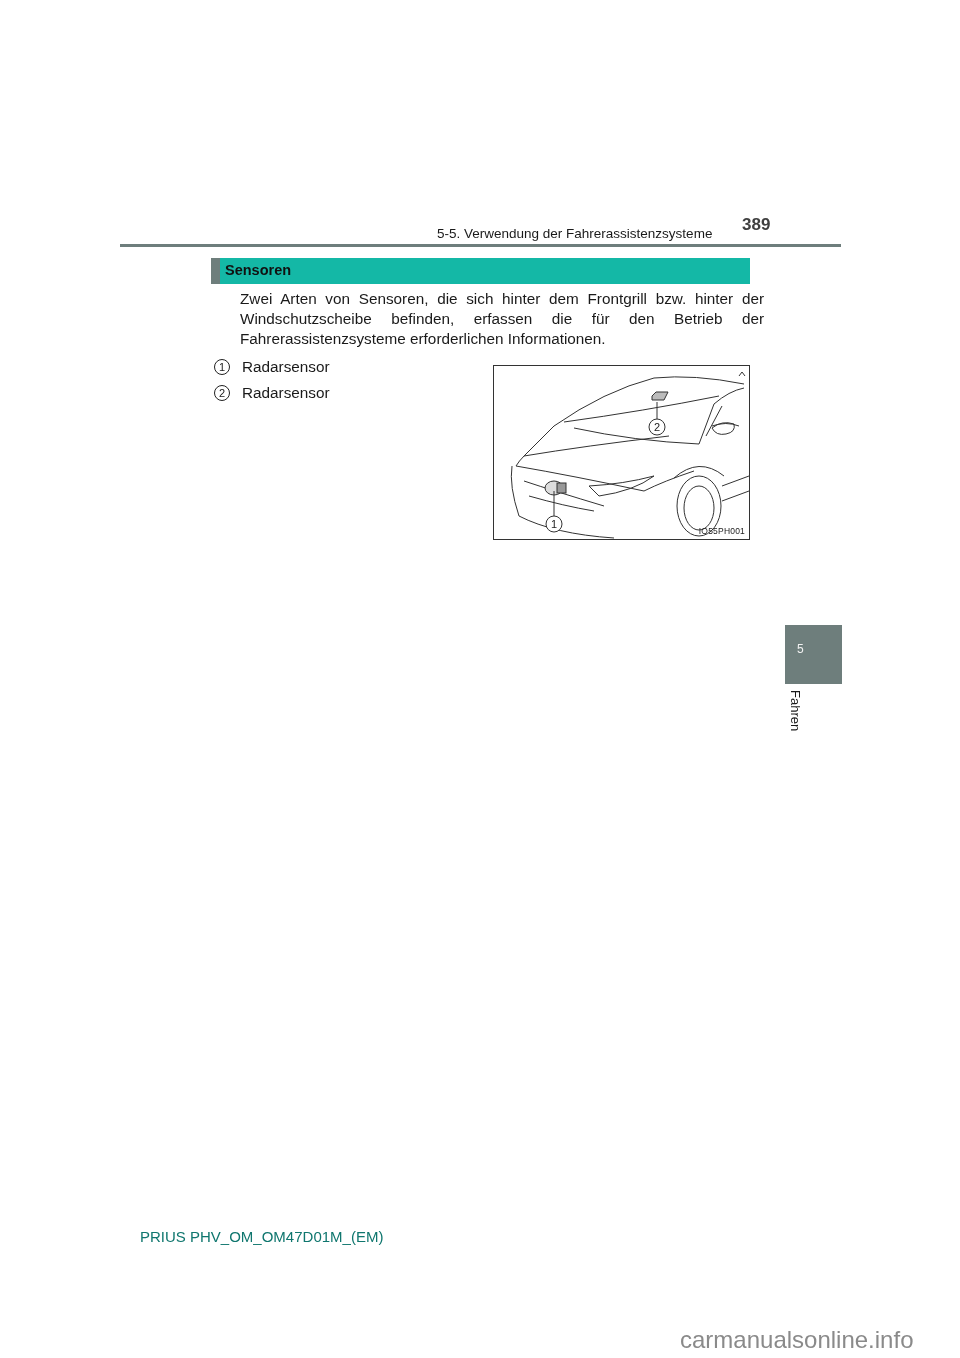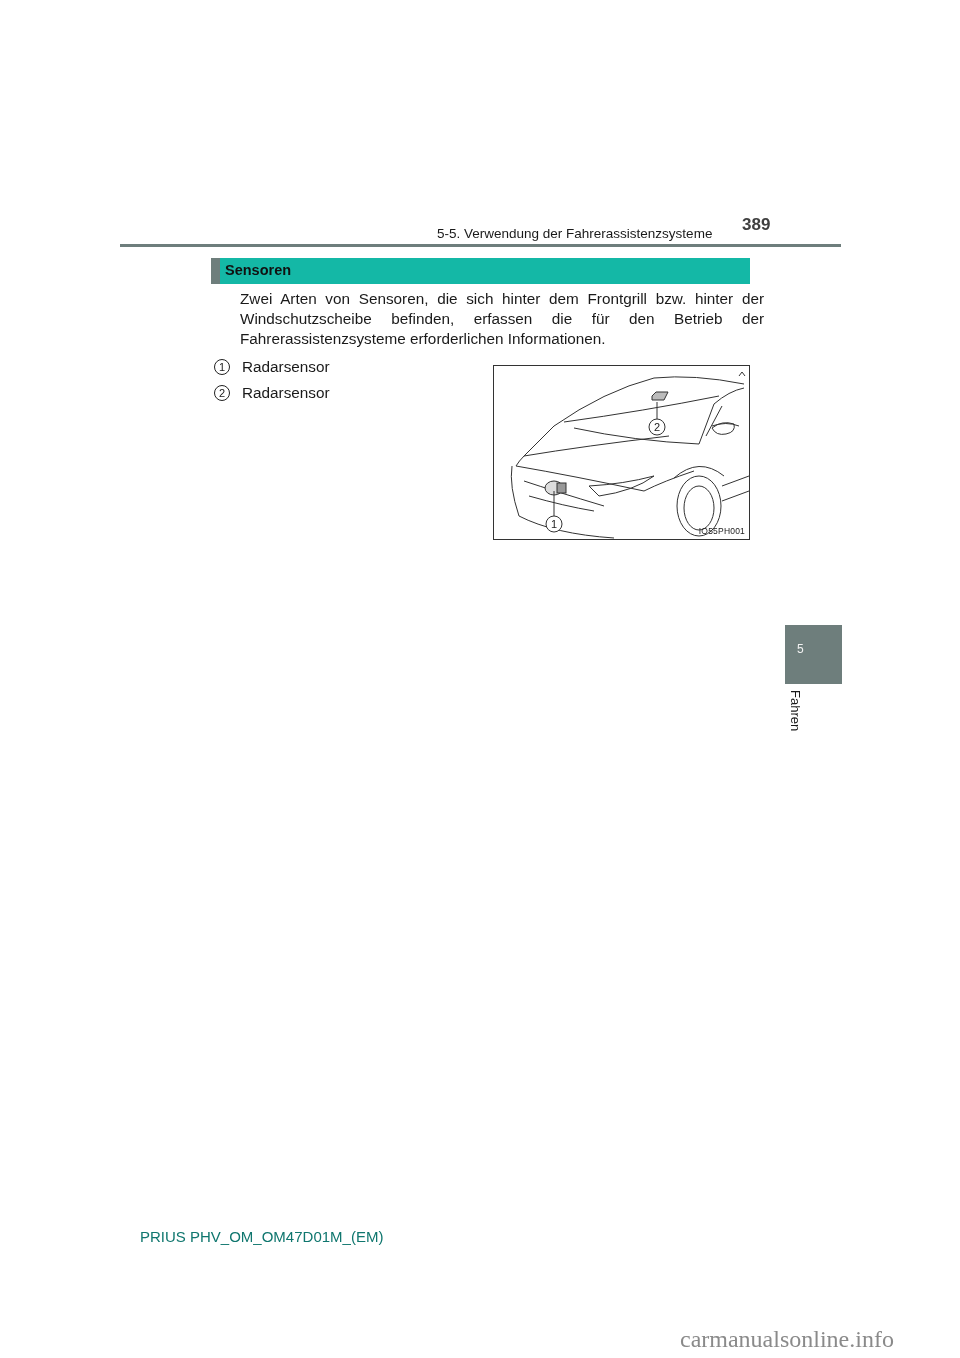--- a/index.html
+++ b/index.html
@@ -17,21 +17,21 @@
     .num-circle { width:16px; height:16px; border:1.3px solid #222; border-radius:50%;
                   font-size:11px; display:flex; align-items:center; justify-content:center;
                   box-sizing:border-box; margin-right:12px; }
     .figure { left:493px; top:365px; width:257px; height:175px; border:1.5px solid #333; box-sizing:border-box; background:#fff; overflow:hidden; }
     .figure svg { position:absolute; left:0; top:0; }
     .fig-code { position:absolute; right:4px; bottom:3px; font-size:8.5px; color:#222; letter-spacing:0.2px;margin-left:32px; }
     .chapter-tab { left:785px; top:625px; width:57px; height:59px; background:#6e7e7c; }
     .chapter-tab .num { position:absolute; left:12px; top:17px; font-size:12px; color:#f2f2f2; }
     .chapter-label { left:788px; top:690px; font-size:13px; color:#1a1a1a; writing-mode:vertical-rl; }
     .footer { left:140px; top:1228px; font-size:15px; color:#0f766e; }
-    .watermark { left:680px; top:1326px; font-size:24px; color:#8a8a8a;font-family:Liberation Serif, serif; }
+    .watermark { left:680px; top:1326px; font-size:24px; color:#8a8a8a; }
   </style>
 </head>
 <body>
 
 <div class="abs header-section">5-5. Verwendung der Fahrerassistenzsysteme</div>
 <div class="abs header-page">389</div>
 <div class="abs header-rule"></div>
 
 <div class="abs section-bar">
   <div class="accent"></div>

